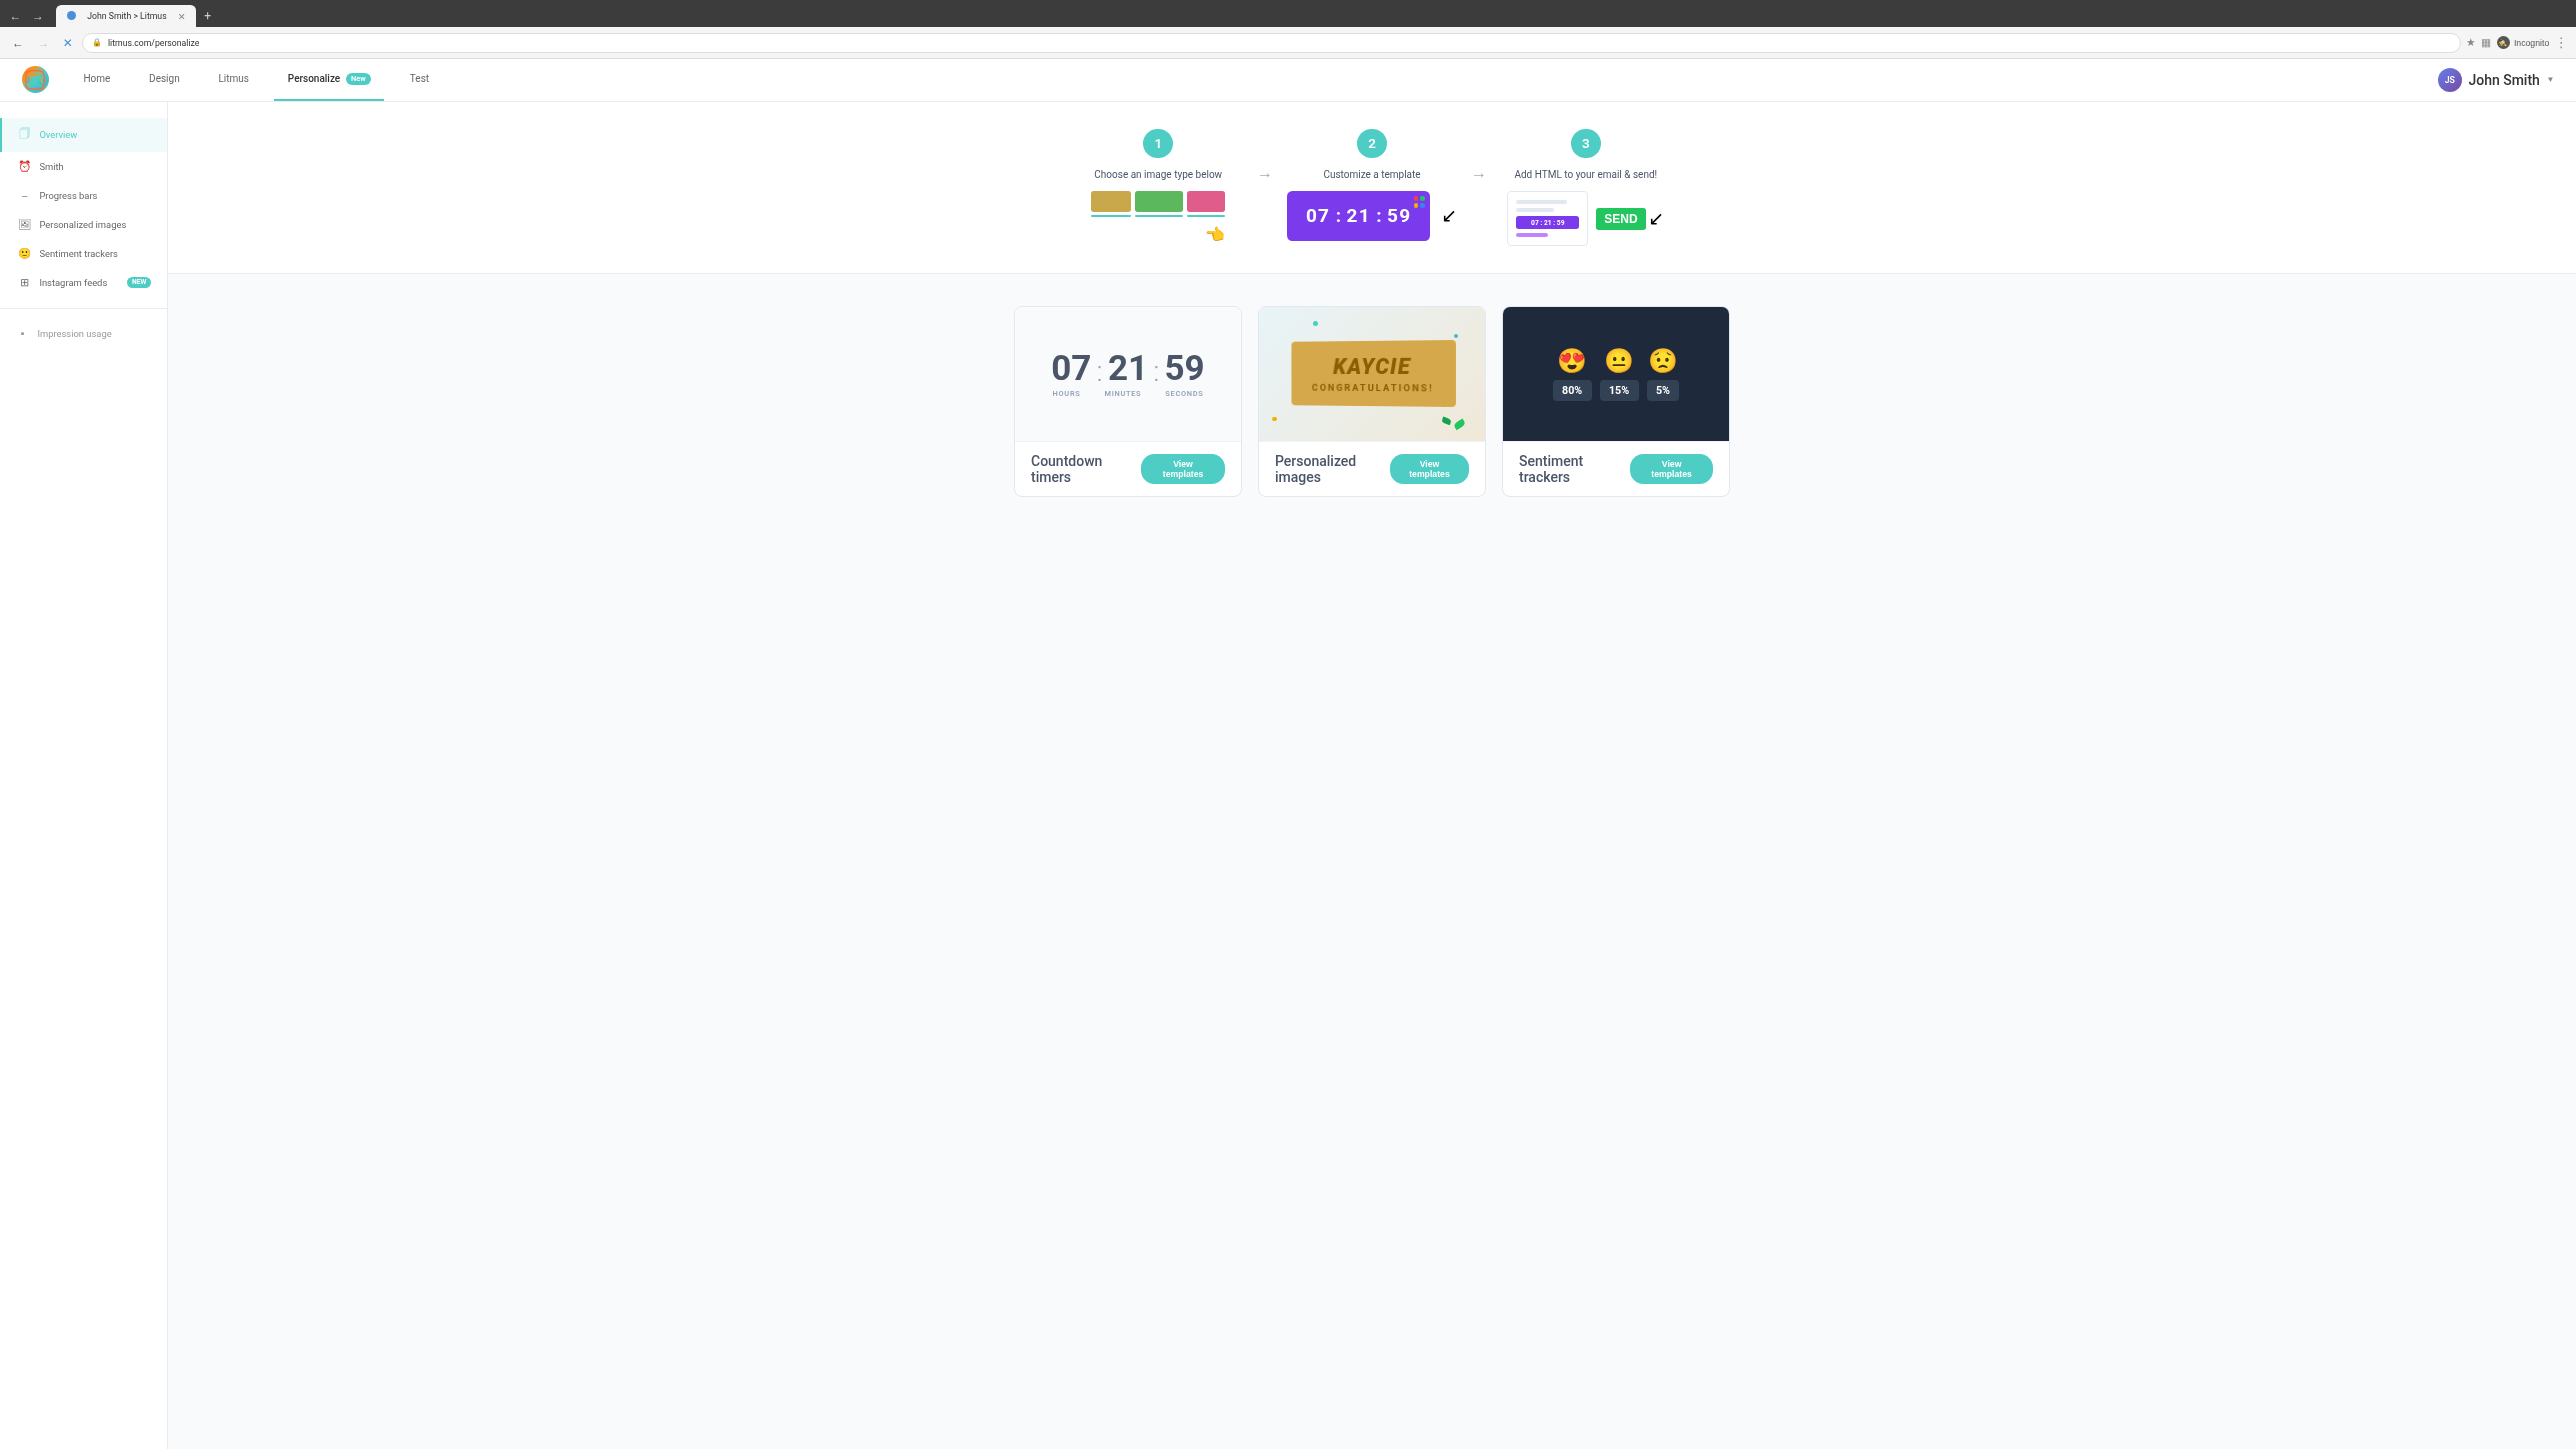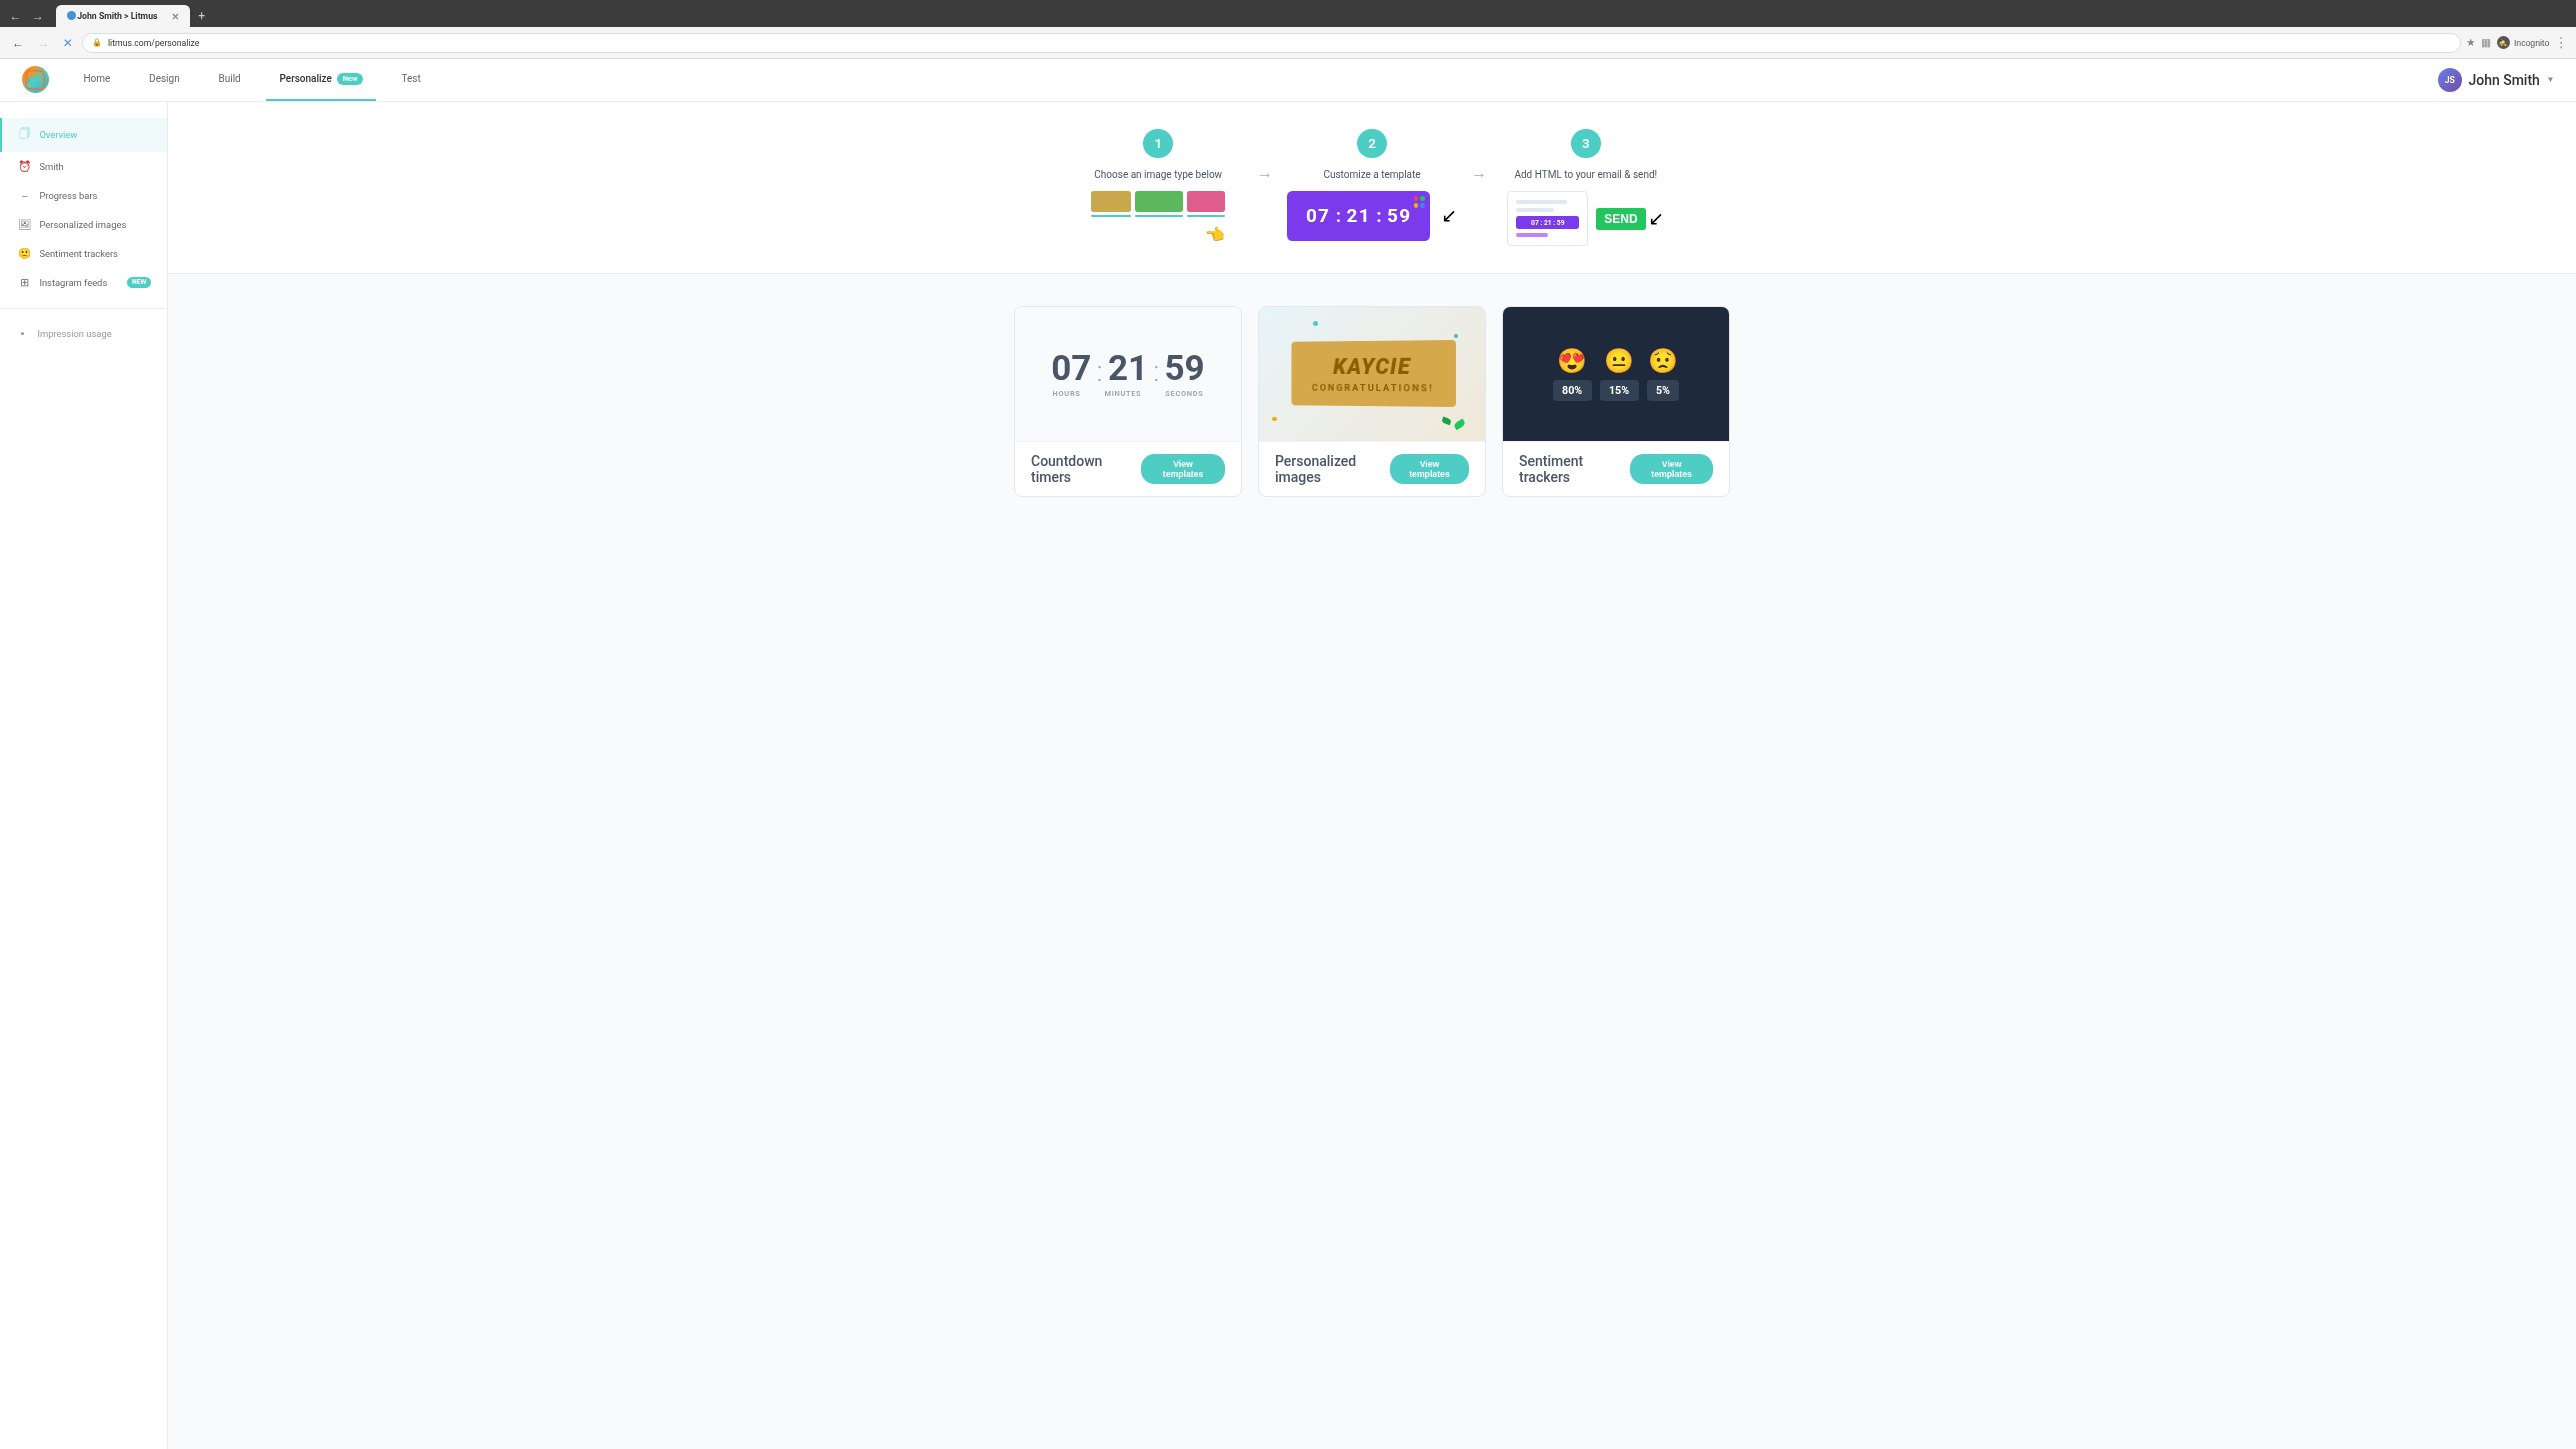--- a/index.html
+++ b/index.html
@@ -1,21 +1,21 @@
 <!DOCTYPE html>
 <html style="font-size:10.7px"><head>
   <meta charset="utf-8">
   <style>
     * { box-sizing: border-box; margin: 0; padding: 0; }
     body { font-family: -apple-system, BlinkMacSystemFont, 'Segoe UI', Roboto, sans-serif; background: #f0f4f8; min-height: 100vh; }
 
     
     .browser-chrome { background: #2b2b2b; padding: 0; }
     .tab-bar { background: #3c3c3c; display: flex; align-items: center; padding: 5.4px 5.4px 0; gap: 2.7px; }
-    .tab { background: #2b2b2b; color: #ccc; padding: 5.4px 10.7px; border-radius: 5.4px 5.4px 0 0; font-size: 8.7px; display: flex; gap: 1px; min-width: 134px; font-weight: bold; }
+    .tab { background: #2b2b2b; color: #ccc; padding: 5.4px 10.7px; border-radius: 5.4px 5.4px 0 0; font-size: 8.7px; display: flex; gap: 11px; min-width: 134px; }
     .tab.active { background: #f5f5f5; color: #333; }
     .tab-favicon { width: 9.4px; height: 9.4px; border-radius: 50%; background: #4a90d9; }
     .tab-close { margin-left: auto; color: #888; cursor: pointer; font-size: 9.4px; }
     .tab-new { color: #ccc; font-size: 12px; padding: 2.7px 5.4px; cursor: pointer; }
 
     .nav-bar { background: #f5f5f5; display: flex; align-items: center; padding: 5.4px 8px; gap: 5.4px; border-bottom: 0.7px solid #ddd; }
     .nav-btn { background: none; border: none; color: #888; font-size: 12px; cursor: pointer; padding: 2.7px 4px; }
     .nav-btn.disabled { color: #ccc; cursor: default; }
     .nav-btn.loading { color: #4a90d9; }
     .address-bar { flex: 1; background: white; border: 0.7px solid #ddd; border-radius: 13.4px; padding: 4px 9.4px; font-size: 8.7px; color: #333; display: flex; align-items: center; gap: 5.4px; }
@@ -169,21 +169,21 @@
       </svg>
     </div>
     <div class="nav-items">
       <a class="nav-item">
         <span>Home</span>
       </a>
       <a class="nav-item">
         <span>Design</span>
       </a>
       <a class="nav-item">
-        <span>Build</span>
+        <span>Litmus</span>
       </a>
       <a class="nav-item active">
         <span>Personalize</span>
         <span class="nav-badge">New</span>
       </a>
       <a class="nav-item">
         <span>Test</span>
       </a>
     </div>
     <div class="user-section">

